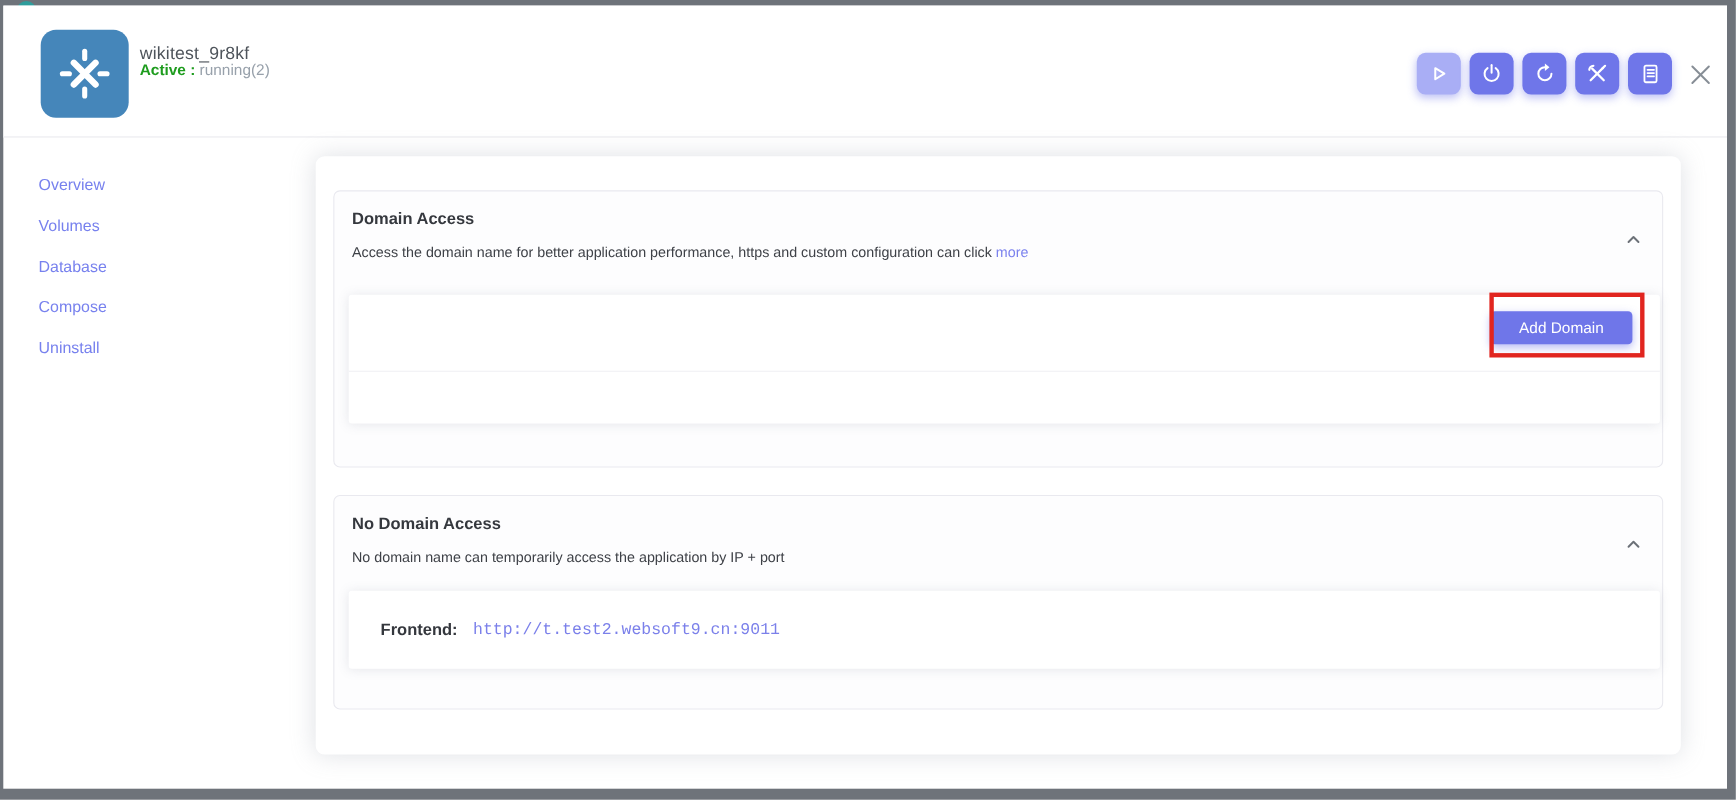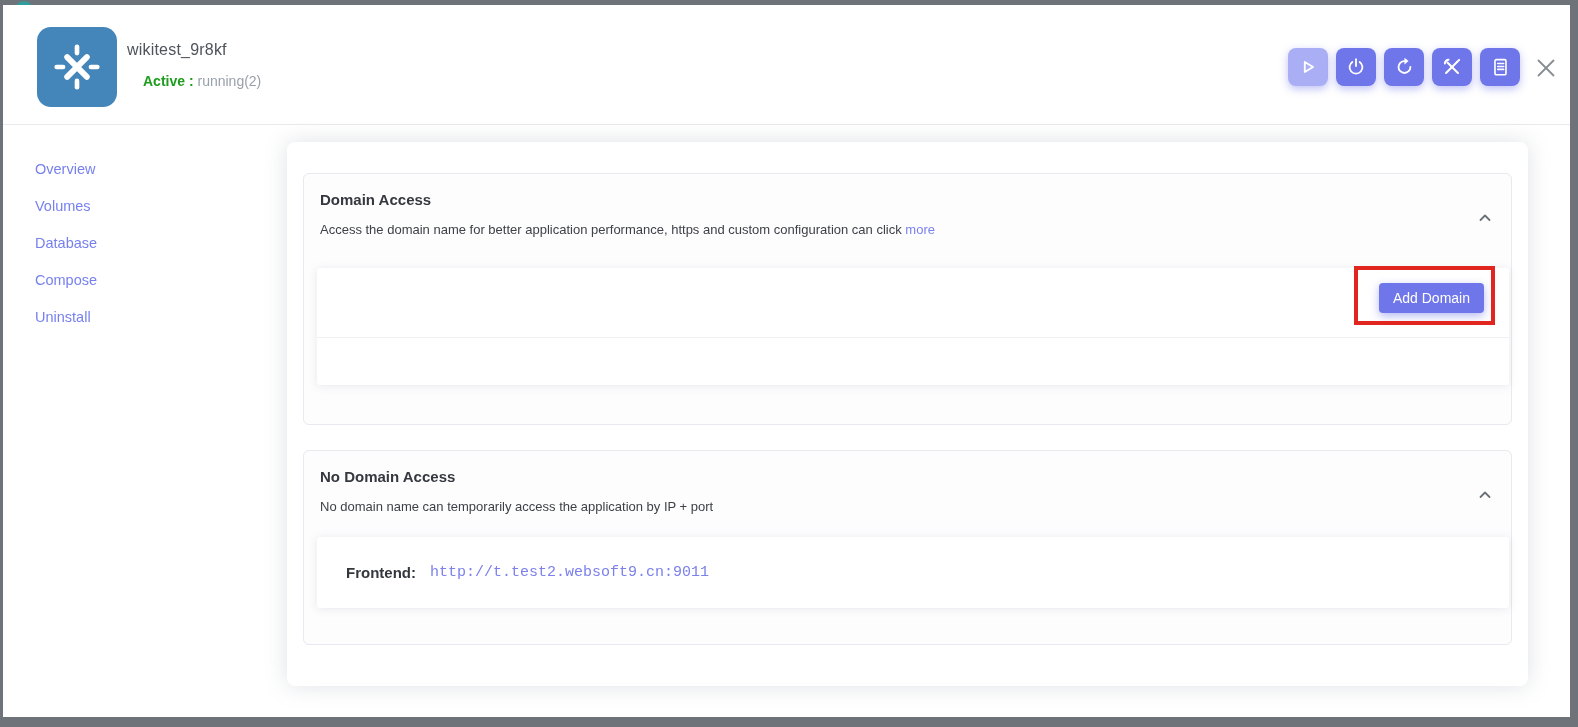--- a/index.html
+++ b/index.html
@@ -25,21 +25,21 @@
   }
   .app-icon{
     position:absolute; left:34px; top:22px; width:80px; height:80px;
     border-radius:14px; background:#4586ba;
     display:flex; align-items:center; justify-content:center;
   }
   .app-title{
     position:absolute; left:124px; top:36px;
     font-size:16px; font-weight:normal; color:#4e545b; letter-spacing:.2px;
   }
-  .app-status{ position:absolute; left:124px; top:68px; font-size:14px;margin-left:16px; }
+  .app-status{ position:absolute; left:124px; top:50px; font-size:14px; }
   .status-label{ color:#1e9c1e; font-weight:bold; }
   .status-value{ color:#98a1ab; }
   .actions{
     position:absolute; left:1285px; top:43px; display:flex; gap:8px;
   }
   .act-btn{
     width:40px; height:38px; border:none; border-radius:8px;
     background:#6f76e9; display:flex; align-items:center; justify-content:center;
     cursor:pointer; box-shadow:0 3px 8px rgba(111,118,233,.45);
   }
@@ -83,21 +83,21 @@
     display:flex; align-items:center; justify-content:center;
   }
   .inner-panel{
     position:absolute; left:13px; background:#fff; border-radius:3px;
     box-shadow:0 1px 10px rgba(120,126,140,.16);
   }
   .inner-domain{ top:94px; width:1192px; height:117px; }
   .inner-row1{ position:relative; height:70px; border-bottom:1px solid #f0f0f4; }
   .inner-row2{ height:46px; }
   .add-domain-btn{
-    position:absolute; right:25px; top:15px; height:30px; padding:0 14px;
+    position:absolute; right:25px; top:15px; height:30px; padding:0 26px;
     background:#6f76e9; color:#fff; font-size:14px; border:none; border-radius:4px;
     cursor:pointer; box-shadow:0 3px 8px rgba(111,118,233,.5);
     font-family:"Liberation Sans", sans-serif;
   }
   .annotation-box{
     position:absolute; left:1037px; top:-2px; width:141px; height:59px;
     border:4px solid #e1251f; pointer-events:none; z-index:5;
   }
   .inner-frontend{
     top:86px; width:1192px; height:71px;

